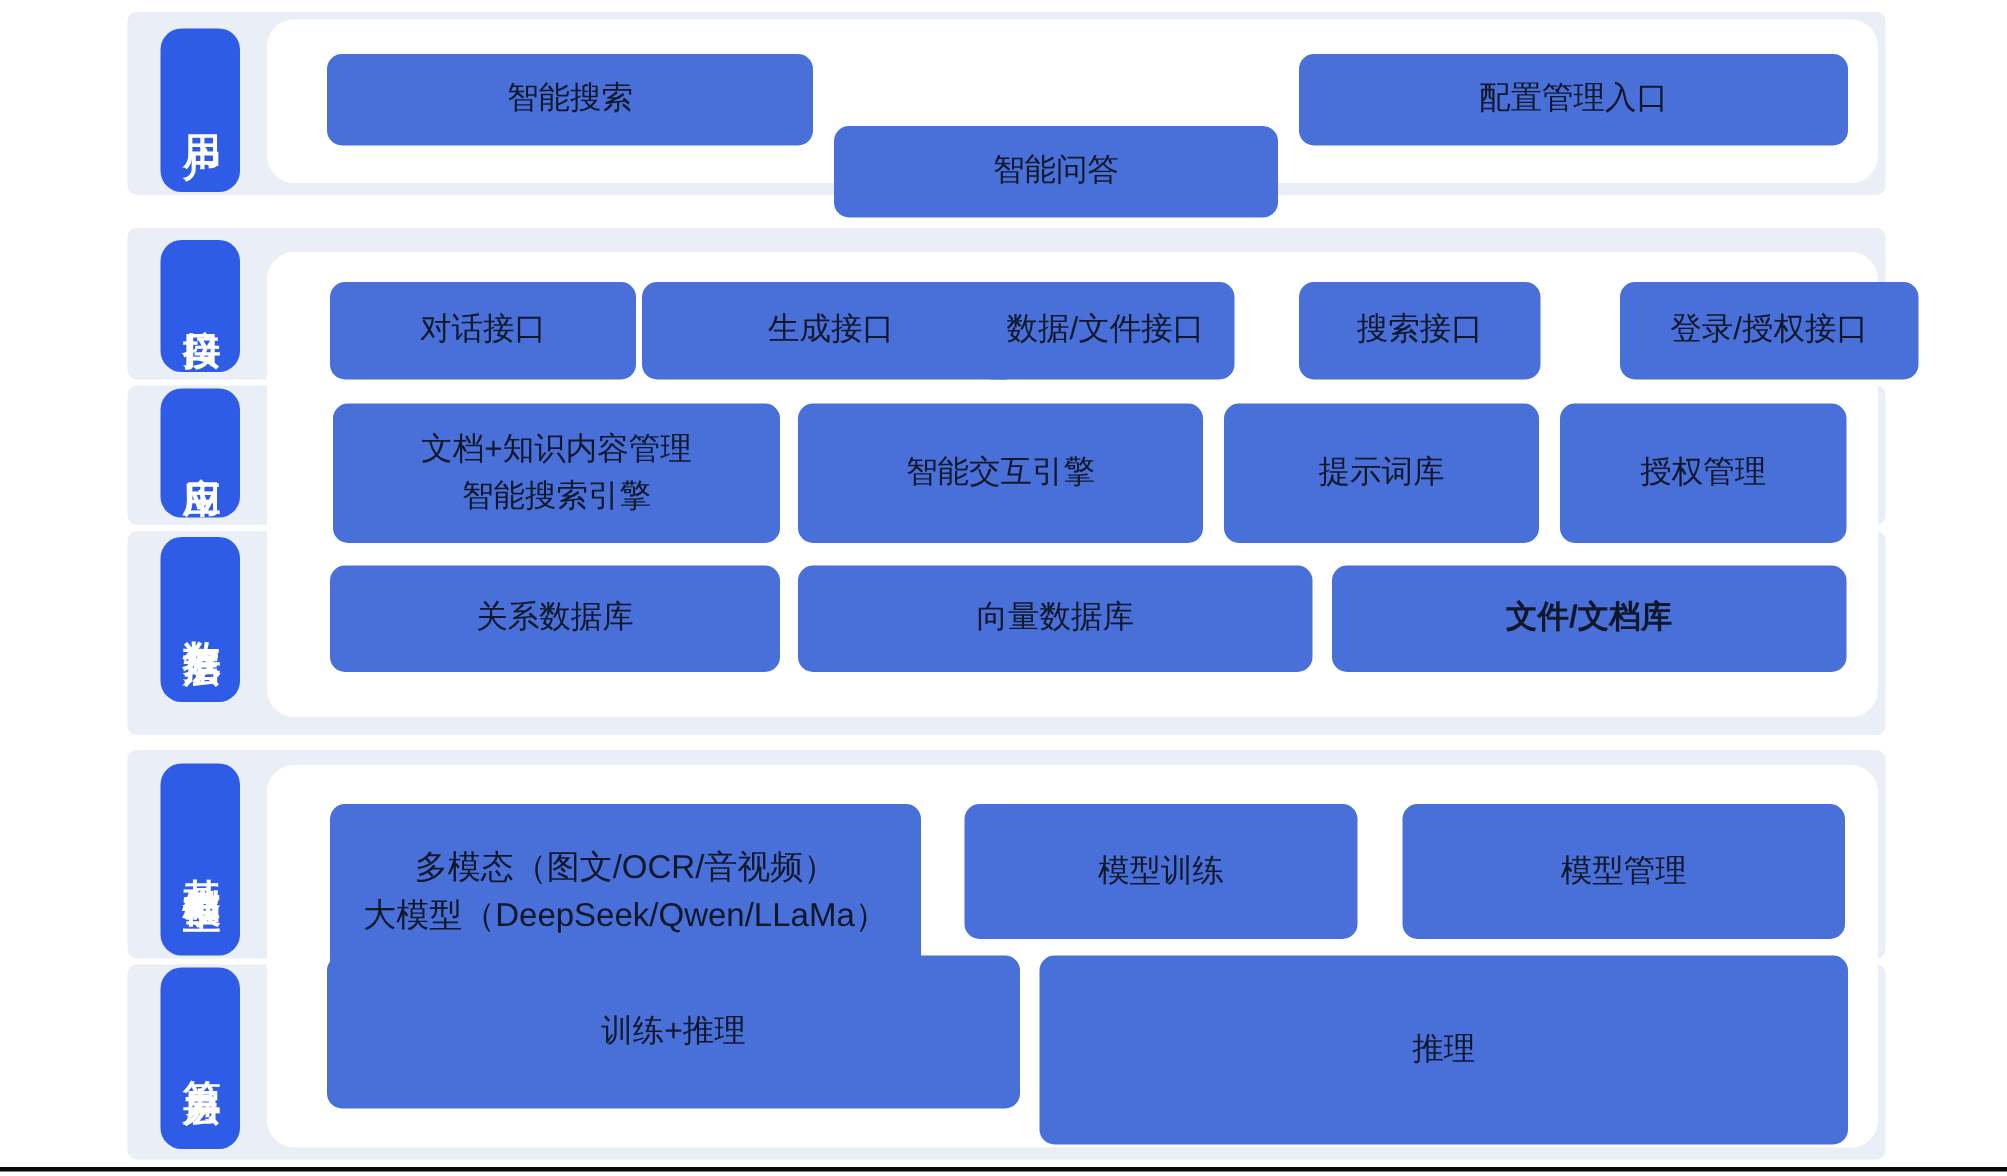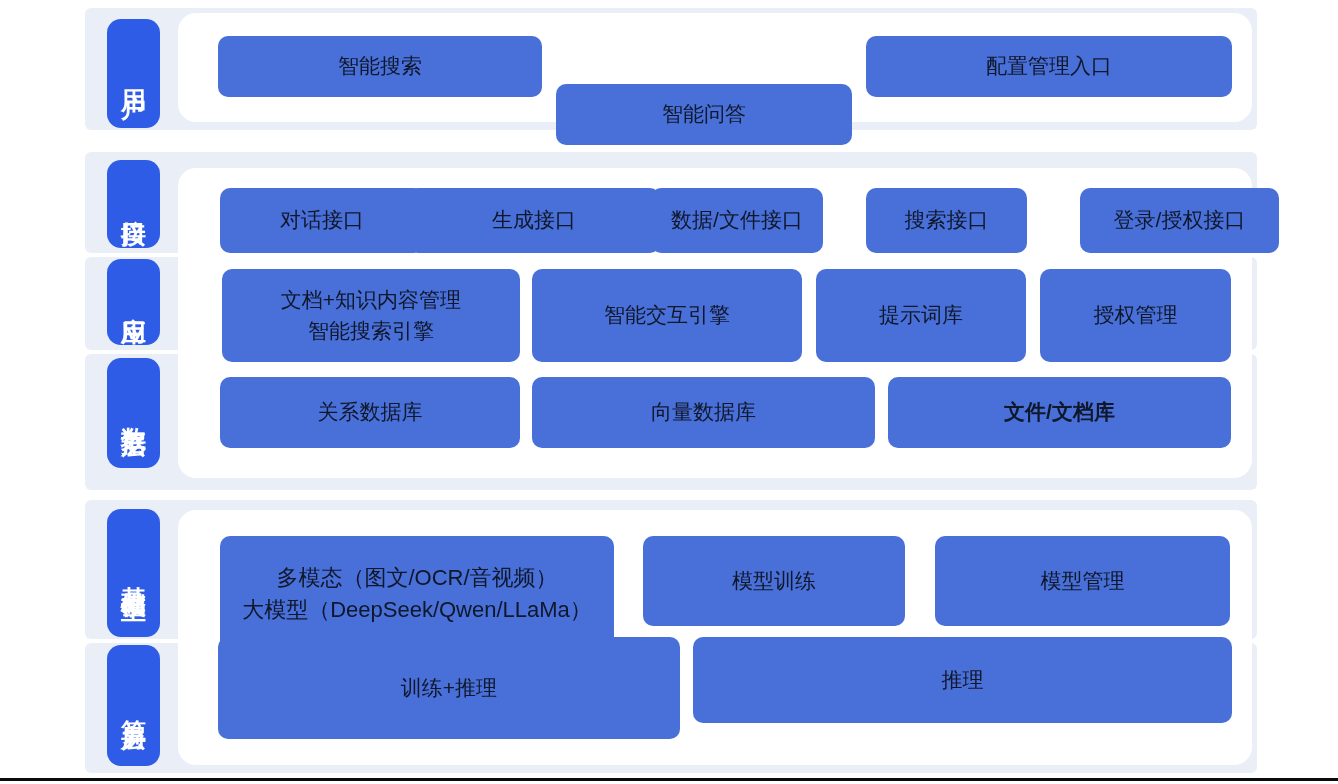--- a/index.html
+++ b/index.html
@@ -100,37 +100,37 @@
   </div>
   <div class="pill" style="top:645px; height:121px;">
     <span>算力层</span>
   </div>
 
   <div class="node" style="top:36px; left:218px; width:324px; height:61px;">智能搜索</div>
   <div class="node" style="top:36px; left:556px; width:296px; height:61px;margin-top:48px;">智能问答</div>
   <div class="node" style="top:36px; left:866px; width:366px; height:61px;">配置管理入口</div>
 
   <div class="node" style="top:188px; left:220px; width:204px; height:65px;">对话接口</div>
-  <div class="node" style="top:188px; left:408px; width:252px; height:65px;">生成接口</div>
+  <div class="node" style="top:188px; left:428px; width:252px; height:65px;">生成接口</div>
   <div class="node" style="top:188px; left:651px; width:172px; height:65px;">数据/文件接口</div>
   <div class="node" style="top:188px; left:866px; width:161px; height:65px;">搜索接口</div>
   <div class="node" style="top:188px; left:1032px; width:199px; height:65px;margin-left:48px;">登录/授权接口</div>
 
   <div class="node" style="top:269px; left:222px; width:298px; height:93px;">文档+知识内容管理
 智能搜索引擎</div>
   <div class="node" style="top:269px; left:532px; width:270px; height:93px;">智能交互引擎</div>
   <div class="node" style="top:269px; left:816px; width:210px; height:93px;">提示词库</div>
   <div class="node" style="top:269px; left:1040px; width:191px; height:93px;">授权管理</div>
 
   <div class="node" style="top:377px; left:220px; width:300px; height:71px;">关系数据库</div>
   <div class="node" style="top:377px; left:532px; width:343px; height:71px;">向量数据库</div>
   <div class="node" style="top:377px; left:888px; width:343px; height:71px;font-weight:bold;">文件/文档库</div>
 
   <div class="node big" style="top:536px; left:220px; width:394px; height:116px;">多模态（图文/OCR/音视频）
 大模型（DeepSeek/Qwen/LLaMa）</div>
   <div class="node" style="top:536px; left:643px; width:262px; height:90px;">模型训练</div>
   <div class="node" style="top:536px; left:935px; width:295px; height:90px;">模型管理</div>
 
   <div class="node" style="top:637px; left:218px; width:462px; height:102px;">训练+推理</div>
-  <div class="node" style="top:637px; left:693px; width:539px; height:86px;">推理</div>
+  <div class="node" style="top:637px; left:693px; width:539px; height:126px;">推理</div>
 
   <div class="bottom-line"></div>
 </div>
 
 </body></html>

